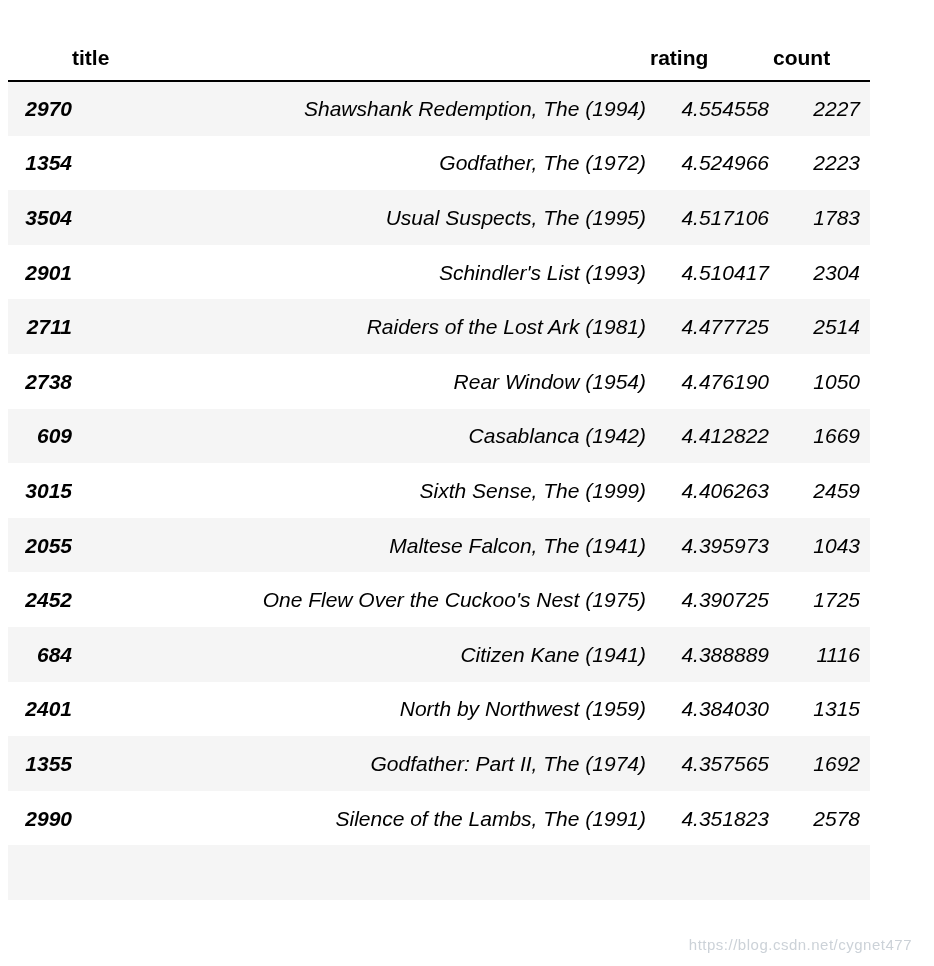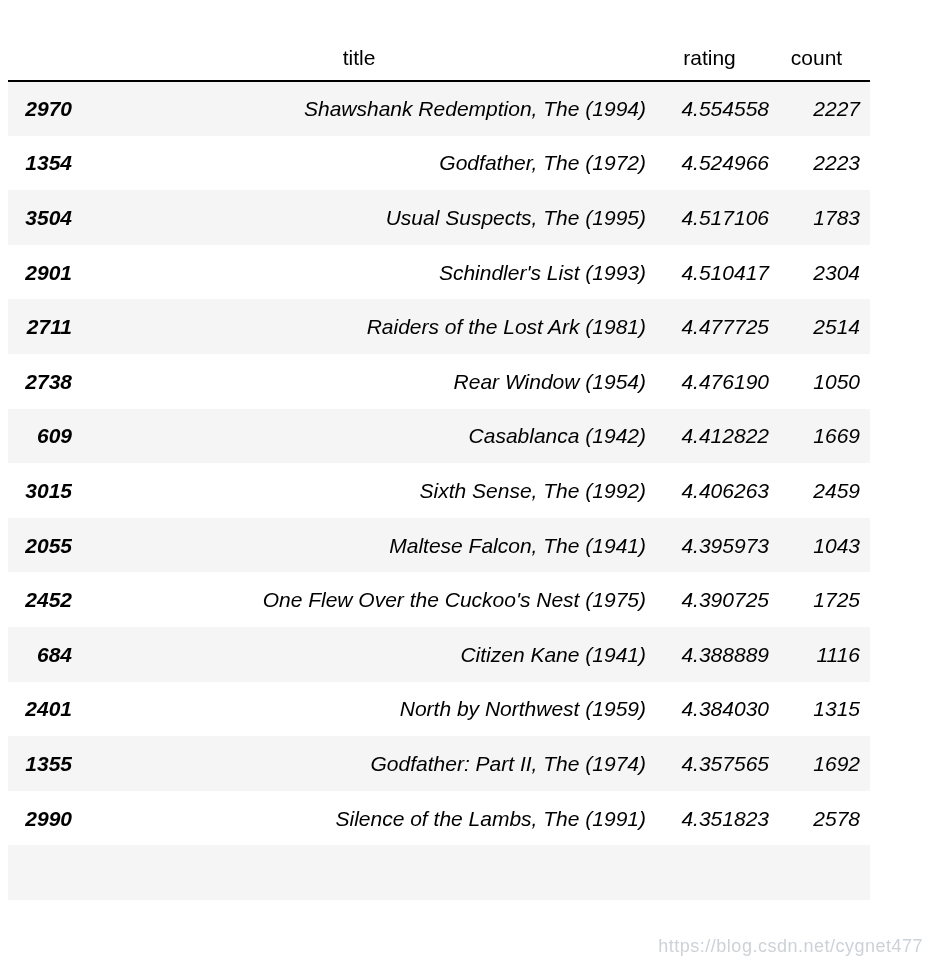--- a/index.html
+++ b/index.html
@@ -29,22 +29,22 @@
     table-layout: fixed;
     font-size: 21px;
     line-height: 1;
     color: var(--text);
   }
   col.c-index  { width: 64px; }
   col.c-title  { width: 578px; }
   col.c-rating { width: 123px; }
   col.c-count  { width: 97px; }
   thead th {
-    font-weight: normal;
-    text-align: center;
+    font-weight: bold;
+    text-align: left;
     height: 53px;
     vertical-align: middle;
     padding-top: 6px;
     border-bottom: 2px solid var(--header-border);
     white-space: nowrap;
   }
   tbody tr { height: 54.6px; font-style: italic; }
   tbody tr:nth-child(odd) { background: var(--stripe); }
   tbody th, tbody td {
     text-align: right;
@@ -53,22 +53,22 @@
     overflow: hidden;
   }
   tbody th { font-weight: bold; }
   tbody td { font-weight: normal; }
   .cell-title  { padding-right: 4px; }
   .cell-rating { padding-right: 4px; }
   .cell-count  { padding-right: 10px; }
   .watermark {
     position: absolute;
     top: 936px;
-    right: 11px;
-    font-size: 18px;
+    right: 22px;
+    font-size: 15px;
     letter-spacing: 0.5px;
     color: var(--watermark);
     white-space: nowrap;
   }
 </style>
 </head>
 <body>
 
 <div class="page">
   <table class="dataframe">
@@ -124,21 +124,21 @@
           <td class="cell-count">1050</td>
         </tr>
         <tr>
           <th class="cell-index">609</th>
           <td class="cell-title">Casablanca (1942)</td>
           <td class="cell-rating">4.412822</td>
           <td class="cell-count">1669</td>
         </tr>
         <tr>
           <th class="cell-index">3015</th>
-          <td class="cell-title">Sixth Sense, The (1992)</td>
+          <td class="cell-title">Sixth Sense, The (1999)</td>
           <td class="cell-rating">4.406263</td>
           <td class="cell-count">2459</td>
         </tr>
         <tr>
           <th class="cell-index">2055</th>
           <td class="cell-title">Maltese Falcon, The (1941)</td>
           <td class="cell-rating">4.395973</td>
           <td class="cell-count">1043</td>
         </tr>
         <tr>

